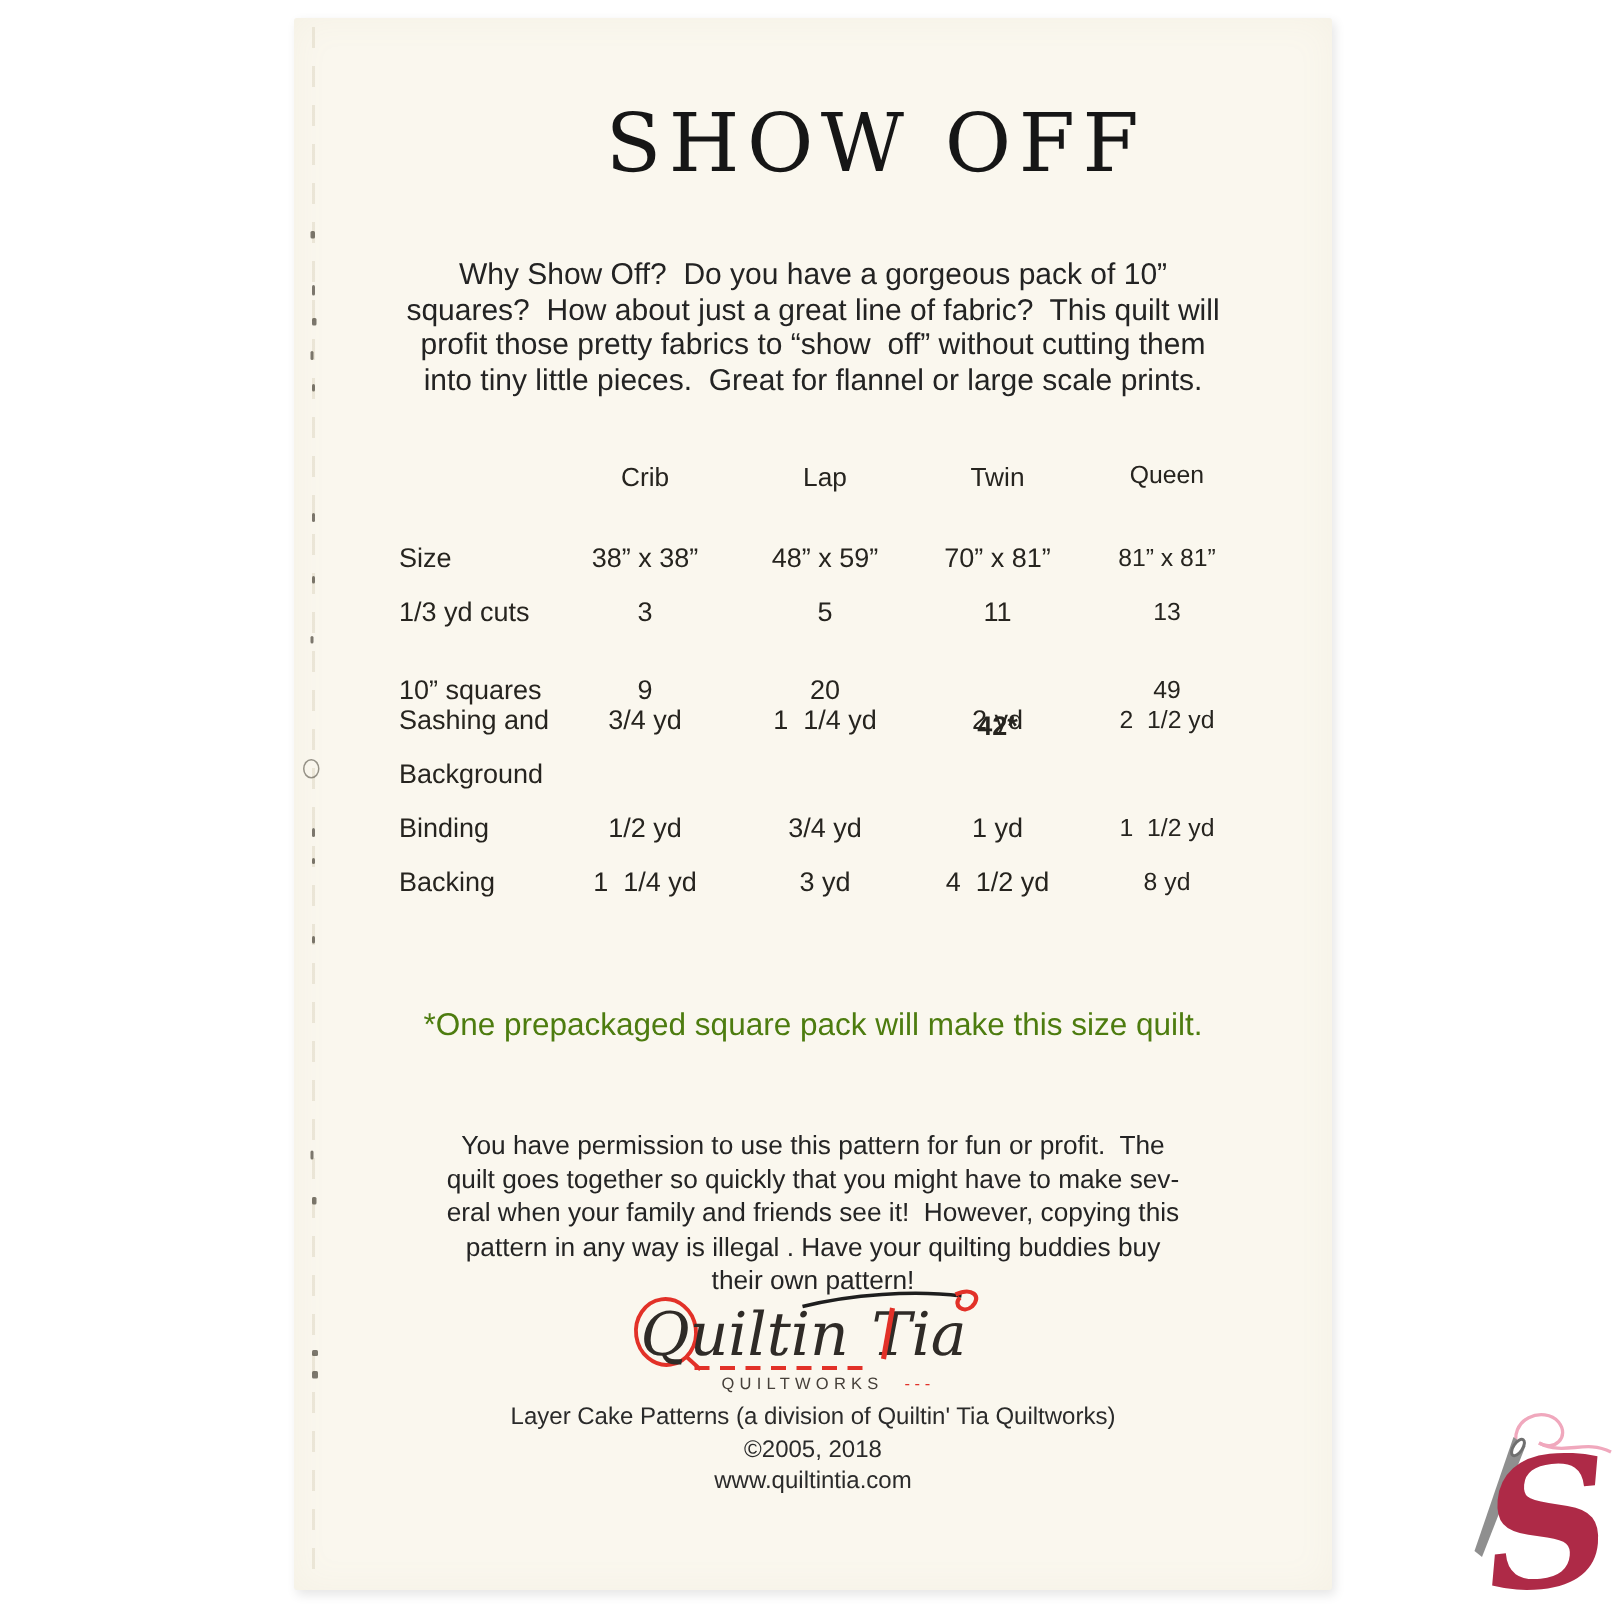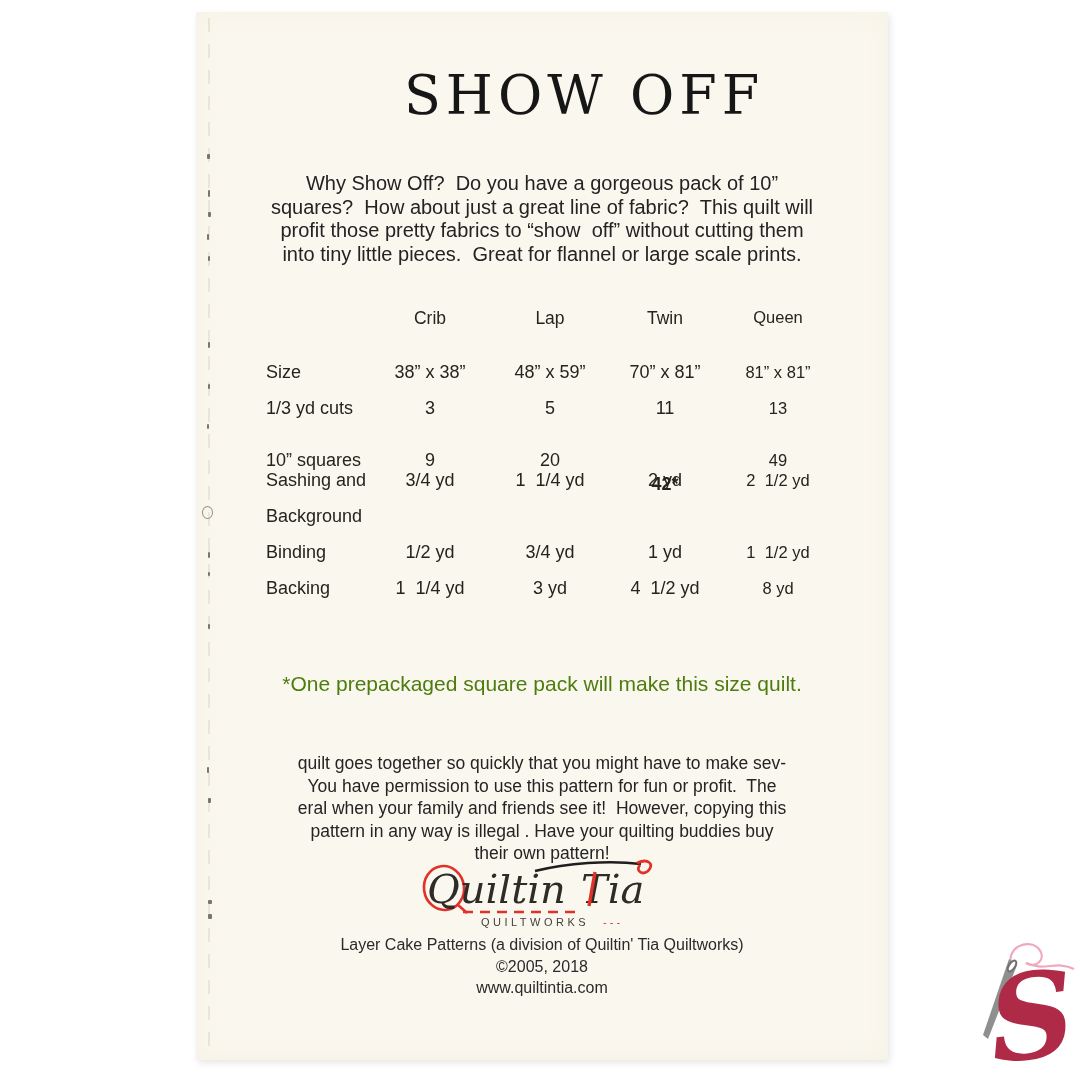--- a/index.html
+++ b/index.html
@@ -154,22 +154,22 @@
           <div class="tcell">3 yd</div>
           <div class="tcell">4  1/2 yd</div>
           <div class="tcell">8 yd</div>
         </div>
       </div>
   </div>
 
   <div class="footnote">*One prepackaged square pack will make this size quilt.</div>
 
   <div class="permission">
+      <div>You have permission to use this pattern for fun or profit.  The</div>
       <div>quilt goes together so quickly that you might have to make sev-</div>
-      <div>You have permission to use this pattern for fun or profit.  The</div>
       <div>eral when your family and friends see it!  However, copying this</div>
       <div>pattern in any way is illegal . Have your quilting buddies buy</div>
       <div>their own pattern!</div>
     </div>
 
   <div class="brand-logo">
     <svg width="250" height="76" viewBox="0 0 250 76">
 
       <ellipse cx="27" cy="34" rx="20" ry="22" fill="none" style="stroke:var(--accent)" stroke-width="2.6" transform="rotate(-8 27 34)"></ellipse>
       <path d="M40,50 L50,59" fill="none" style="stroke:var(--accent)" stroke-width="2.6"></path>

